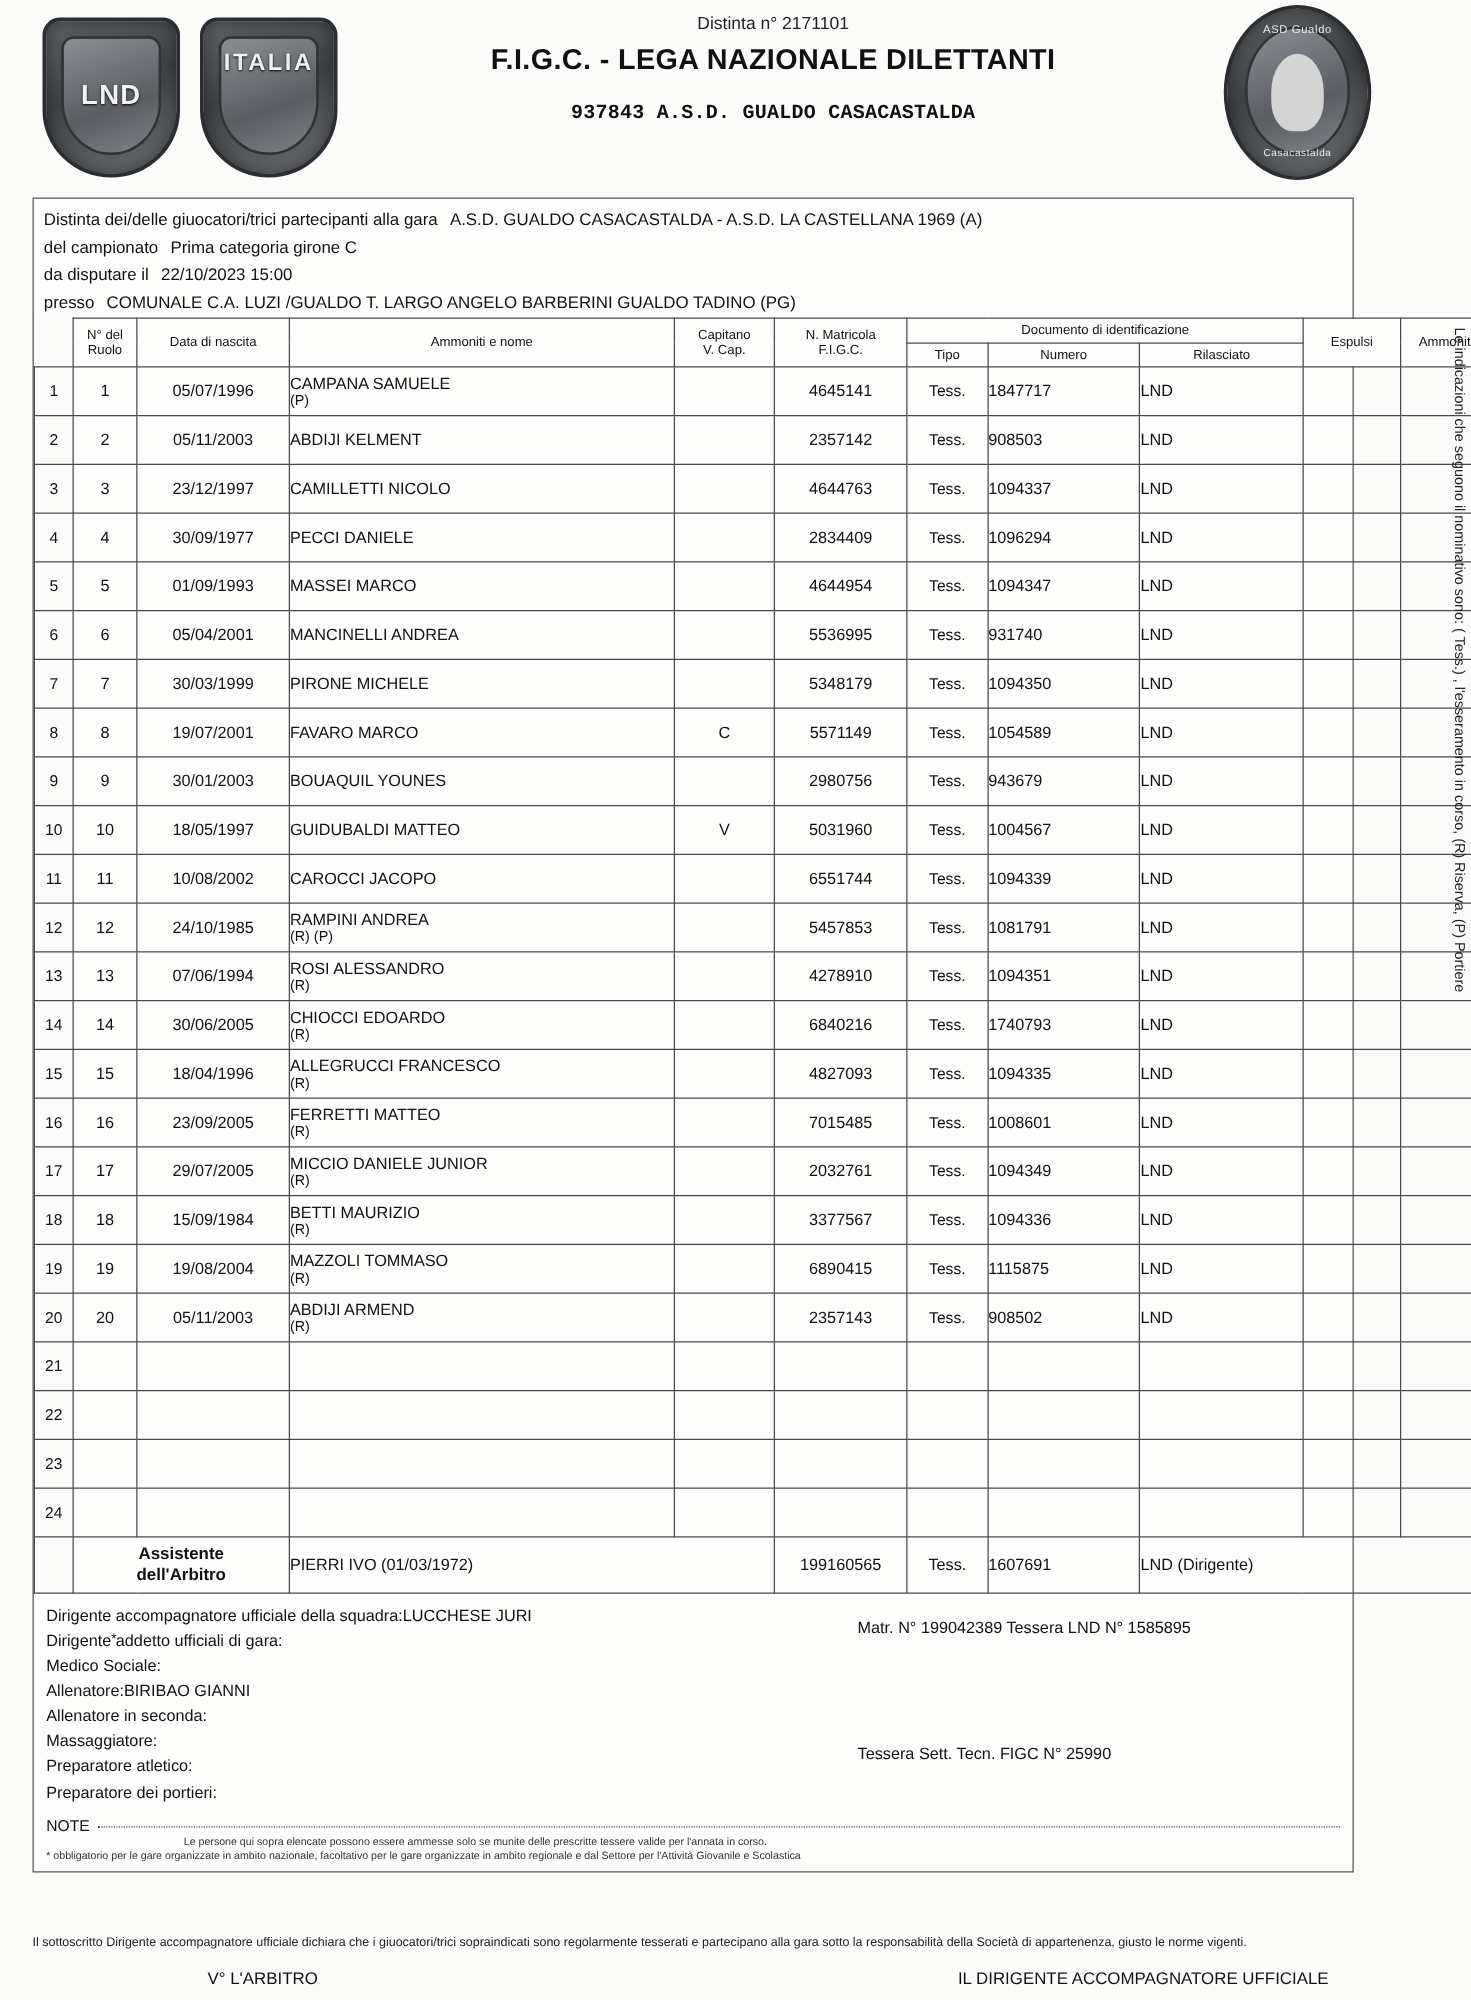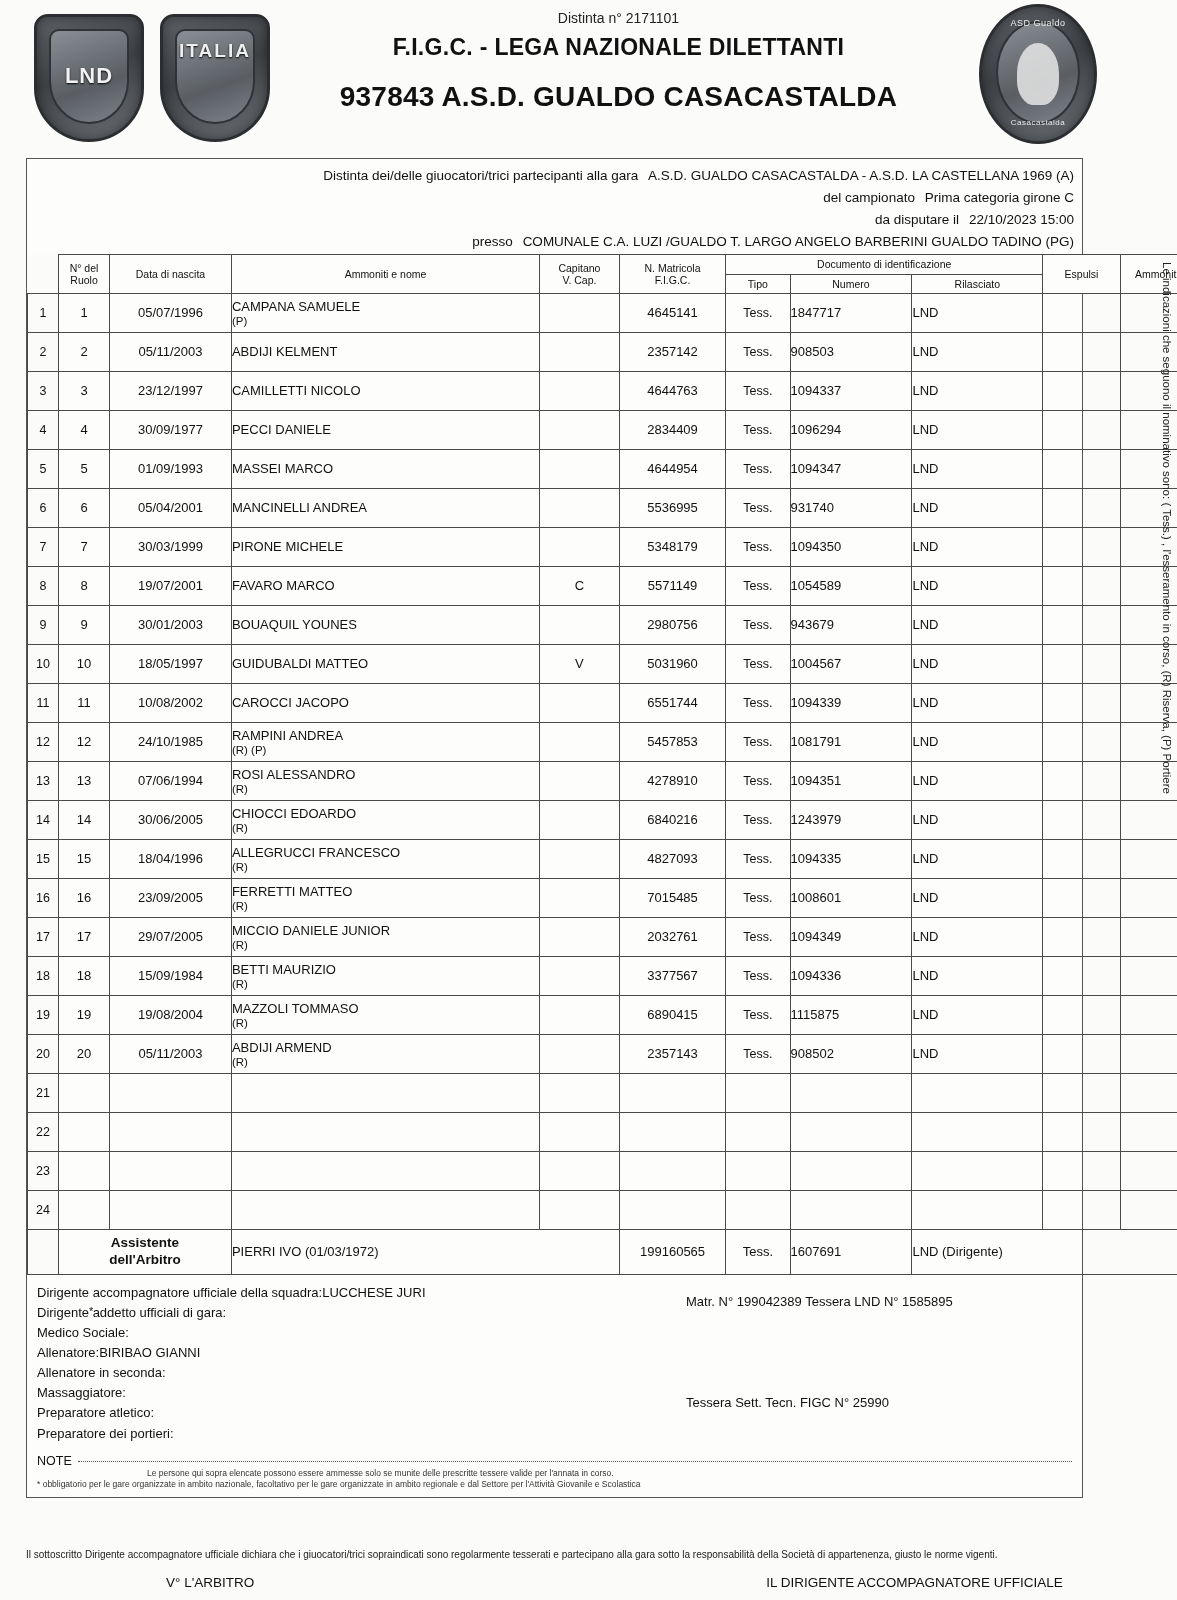--- a/index.html
+++ b/index.html
@@ -127,43 +127,43 @@
     color: #222;
     margin-bottom: 8px;
   }
   .title-main {
     font-size: 23px;
     font-weight: bold;
     letter-spacing: 0.3px;
     margin-bottom: 20px;
   }
   .title-team {
-    font-size: 28px;
+    font-size: 16px;
     font-weight: bold;
     letter-spacing: 0.2px;
+    font-family: Liberation Mono, monospace;
   }
 
   
   .doc-frame {
     position: absolute;
     left: 26px;
     top: 158px;
     width: 1055px;
     border: 1.5px solid #555;
     background: #fdfdfc;
   }
   .meta {
     padding: 6px 8px 2px 8px;
     font-size: 13.5px;
     line-height: 1.62;
   }
   .meta-row {
     white-space: nowrap;
     overflow: hidden;
-    text-align: right;
   }
   .meta-label { color: #111; }
   .meta-val { margin-left: 6px; }
 
   
   table.players {
     border-collapse: collapse;
     width: 1167px;
     table-layout: fixed;
     font-size: 12.5px;
@@ -619,21 +619,21 @@
             <td class="ord">14</td>
             <td class="c cell-mid">14</td>
             <td class="c cell-mid">30/06/2005</td>
             <td class="l">
               <div class="pname">CHIOCCI EDOARDO</div>
               <div class="prole">(R)</div>
             </td>
             <td class="c cell-mid"></td>
             <td class="c cell-mid">6840216</td>
             <td class="c cell-small">Tess.</td>
-            <td class="l cell-mid">1243979</td>
+            <td class="l cell-mid">1740793</td>
             <td class="l cell-mid">LND</td>
             <td class="c"></td>
             <td class="c"></td>
           </tr>
           <tr class="prow">
             <td class="ord">15</td>
             <td class="c cell-mid">15</td>
             <td class="c cell-mid">18/04/1996</td>
             <td class="l">
               <div class="pname">ALLEGRUCCI FRANCESCO</div>

